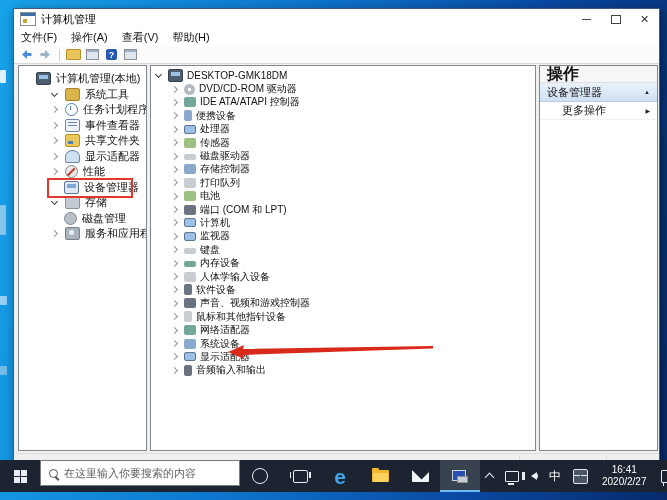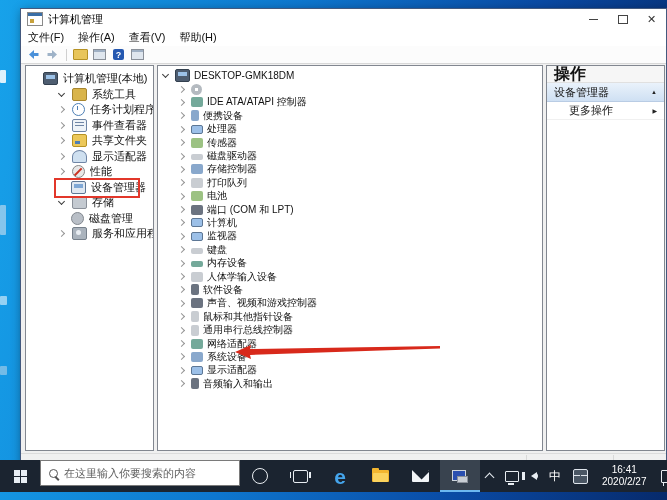--- a/index.html
+++ b/index.html
@@ -2,21 +2,21 @@
 <html><head>
 <meta charset="utf-8">
 <style>
   html,body{margin:0;padding:0}
   .desktop{position:relative;width:667px;height:500px;overflow:hidden;
     font-family:"Liberation Sans",sans-serif;
     background:linear-gradient(100deg,#17a2ea 0%,#0e77cf 40%,#0a4aa4 72%,#072a6b 100%)}
   .frag{position:absolute;border-radius:1px}
 
   
-  .win{position:absolute;left:20px;top:8px;width:647px;height:459px;background:#f0f0f0;
+  .win{position:absolute;left:13px;top:8px;width:647px;height:459px;background:#f0f0f0;
     border:1px solid #43597e;box-shadow:2px 3px 10px rgba(0,0,0,.45);display:flex;flex-direction:column;box-sizing:border-box}
   .tbar{height:20px;background:#fff;display:flex;align-items:center;padding-left:6px;gap:5px;flex:none}
   .appico{width:14px;height:12px;background:#fff;border:1px solid #8a8a8a;position:relative;flex:none}
   .appico:before{content:"";position:absolute;left:0;top:0;right:0;height:3px;background:#3a6ea5}
   .appico:after{content:"";position:absolute;left:2px;bottom:2px;width:4px;height:4px;background:#c8a23c}
   .ttl{font-size:11px;color:#000;flex:1}
   .wbtns{display:flex;flex:none}
   .wbtn{width:29px;height:20px;display:flex;align-items:center;justify-content:center;font-size:10px;color:#333}
   .g-min{width:9px;height:1px;background:#444}
   .g-max{width:8px;height:7px;border:1px solid #444}
@@ -266,20 +266,21 @@
 
       <div class="pane center">
         <div class="trow drow dlv0">
             <span class="chev open"></span>
             <span class="sic i-mgmt"></span>
             <span class="lbl">DESKTOP-GMK18DM</span>
           </div>
         <div class="trow drow dlv1">
             <span class="chev"></span>
             <span class="dic dc-round"></span>
+            <span class="lbl">DVD/CD-ROM 驱动器</span>
           </div>
         <div class="trow drow dlv1">
             <span class="chev"></span>
             <span class="dic dc-teal"></span>
             <span class="lbl">IDE ATA/ATAPI 控制器</span>
           </div>
         <div class="trow drow dlv1">
             <span class="chev"></span>
             <span class="dic dc-blue dc-tall"></span>
             <span class="lbl">便携设备</span>
@@ -351,25 +352,20 @@
           </div>
         <div class="trow drow dlv1">
             <span class="chev"></span>
             <span class="dic dc-dark"></span>
             <span class="lbl">声音、视频和游戏控制器</span>
           </div>
         <div class="trow drow dlv1">
             <span class="chev"></span>
             <span class="dic dc-lgray dc-tall"></span>
             <span class="lbl">鼠标和其他指针设备</span>
-          </div>
-        <div class="trow drow dlv1">
-            <span class="chev"></span>
-            <span class="dic dc-lgray dc-tall"></span>
-            <span class="lbl">通用串行总线控制器</span>
           </div>
         <div class="trow drow dlv1">
             <span class="chev"></span>
             <span class="dic dc-teal"></span>
             <span class="lbl">网络适配器</span>
           </div>
         <div class="trow drow dlv1">
             <span class="chev"></span>
             <span class="dic dc-blue"></span>
             <span class="lbl">系统设备</span>

